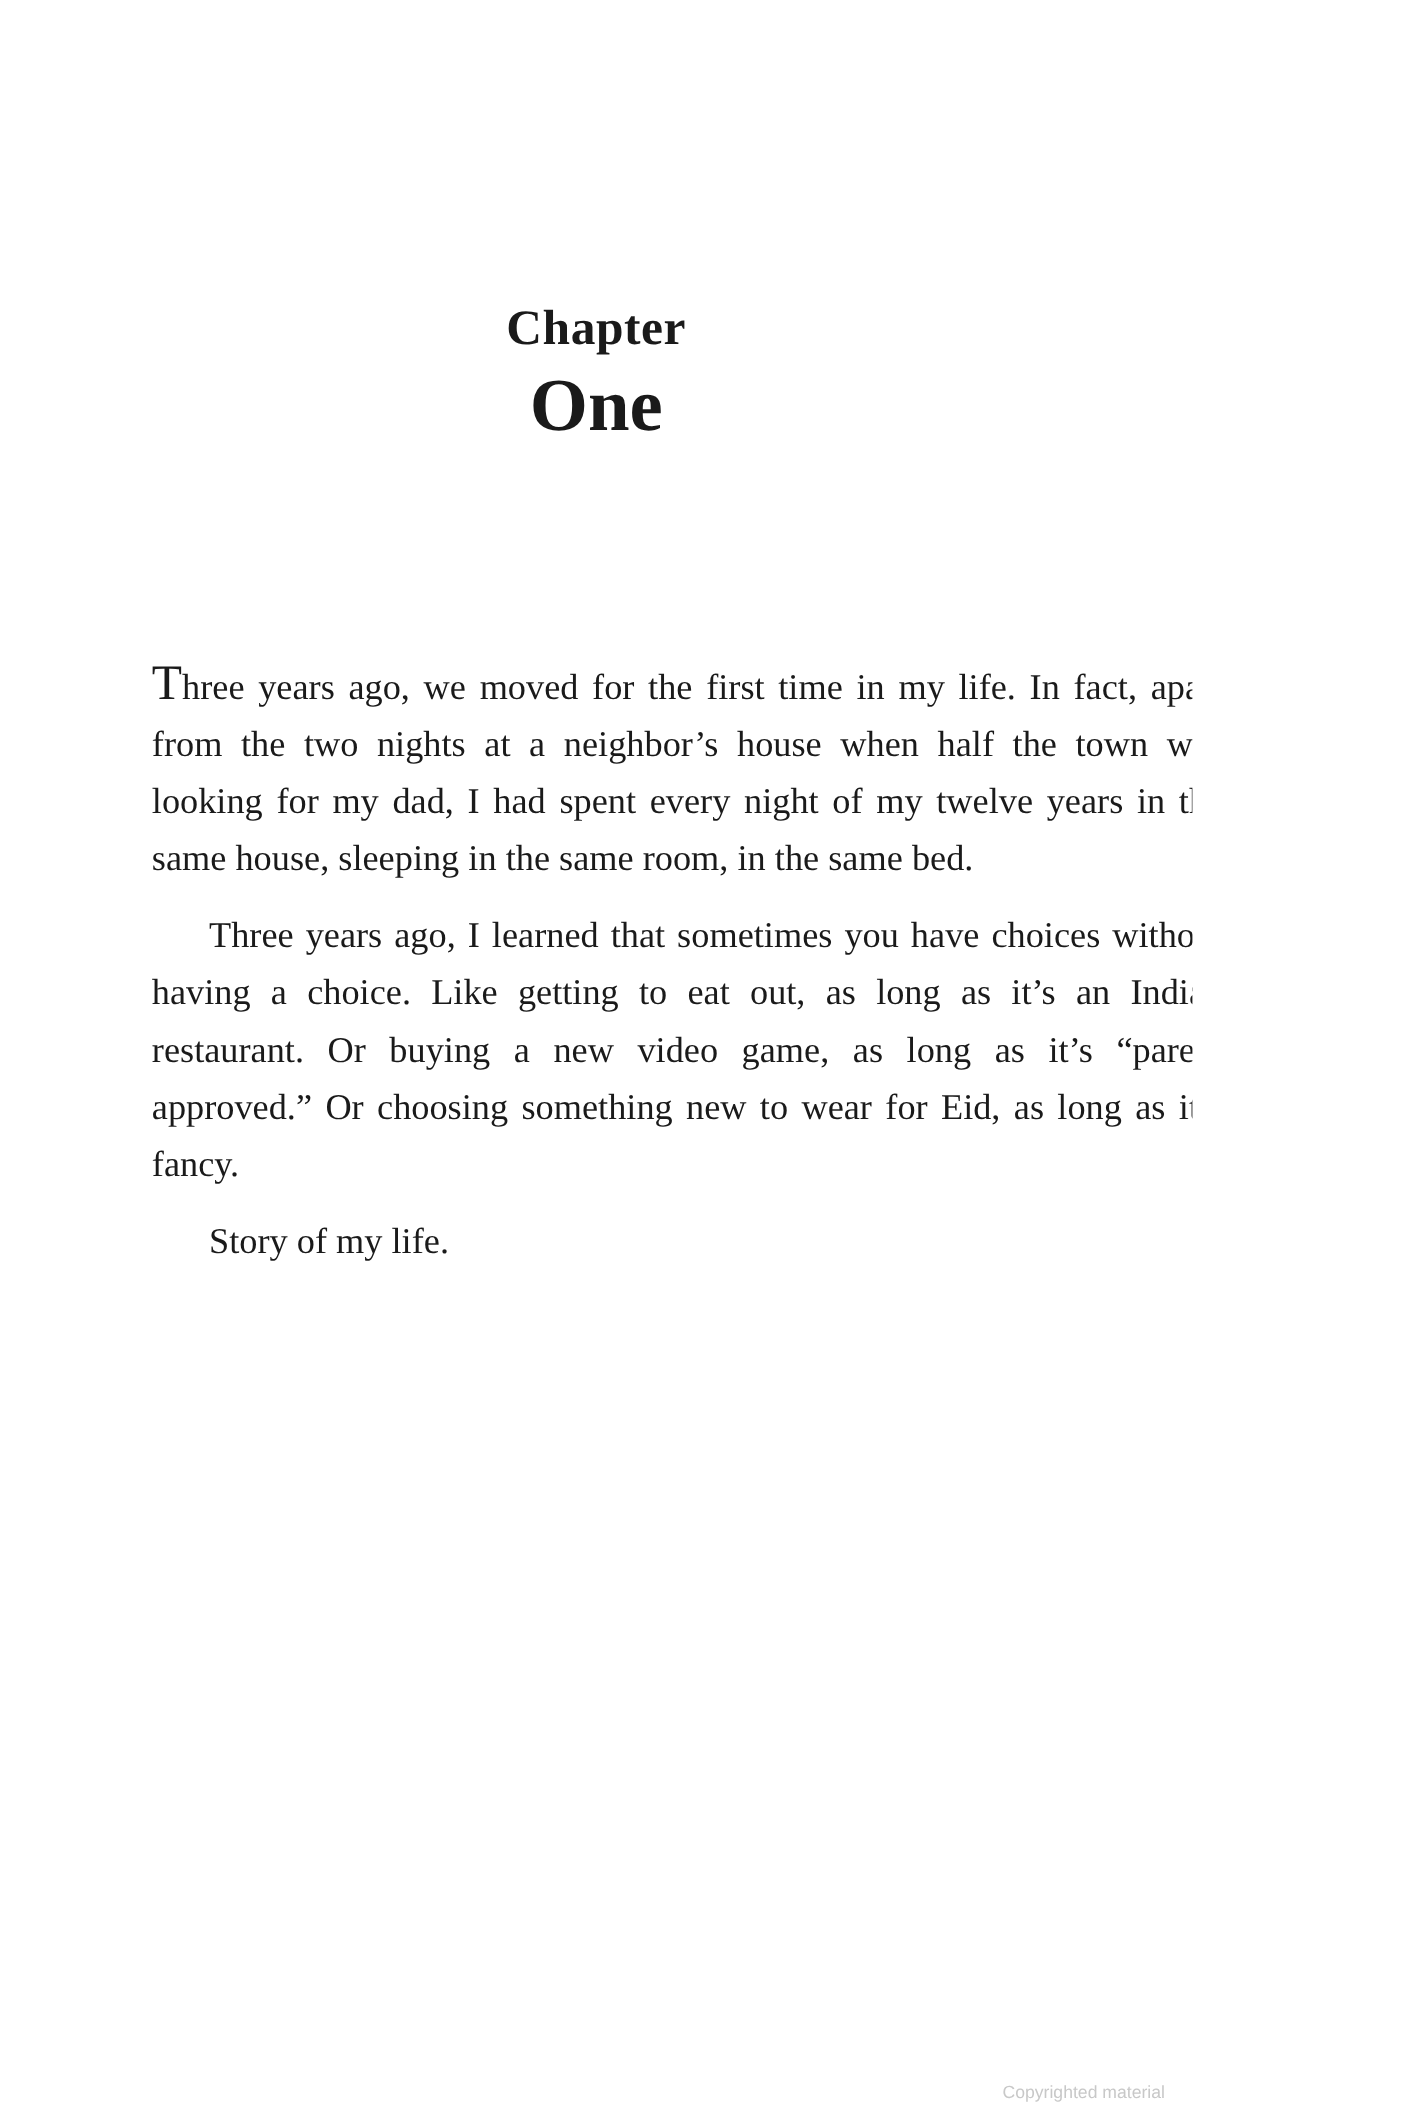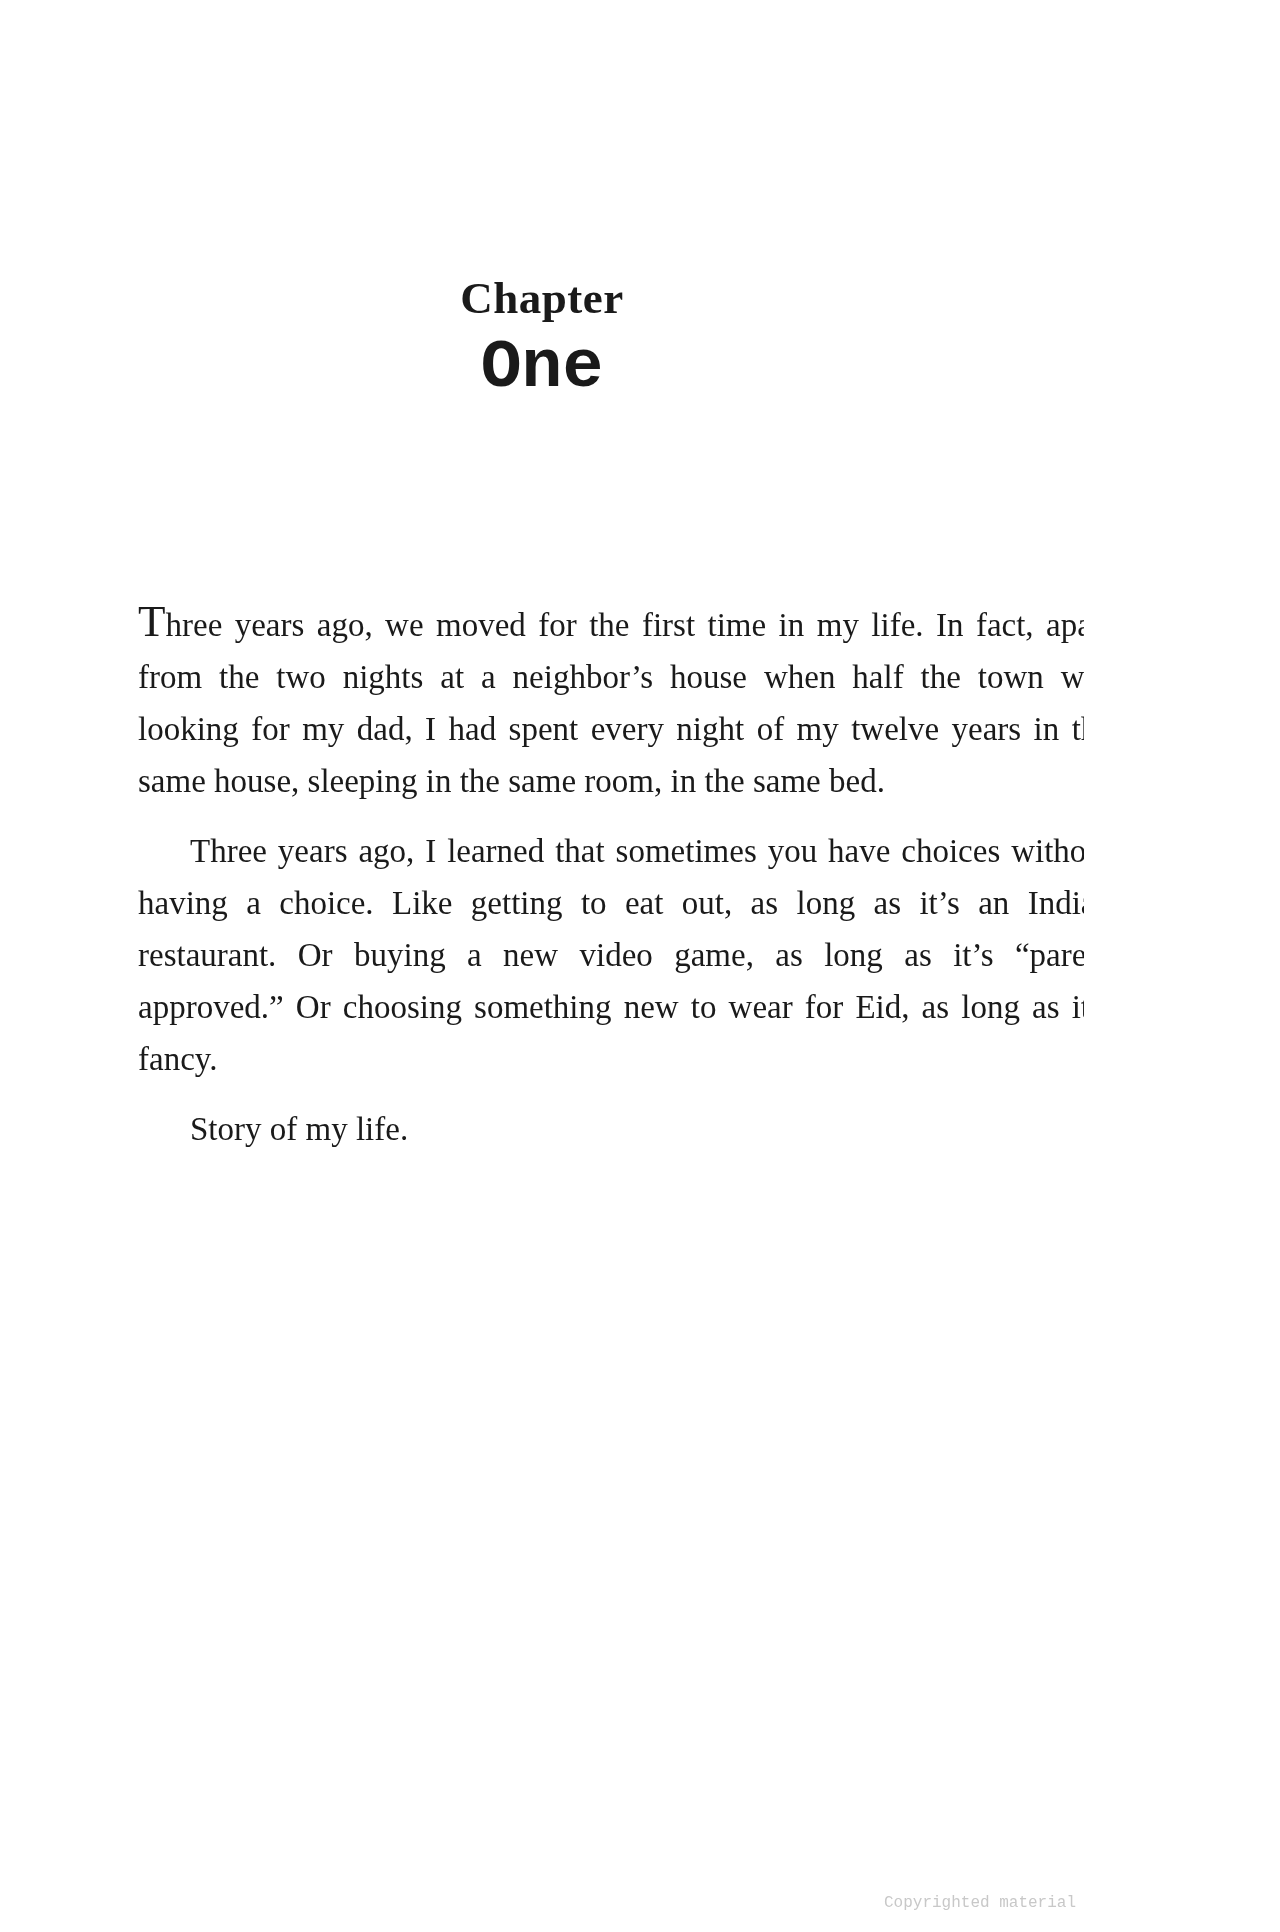--- a/index.html
+++ b/index.html
@@ -27,21 +27,21 @@
     font-weight: 700;
     letter-spacing: 0.5px;
     color: #1a1a1a;
   }
   .chapter-number {
     position: absolute;
     top: 334px;
     left: 0;
     width: 100%;
     text-align: center;
-    font-family: Liberation Mono, monospace;
+    font-family: Liberation Serif, serif;
     font-size: 68px;
     line-height: 68px;
     font-weight: 700;
     color: #1a1a1a;
   }
   .body-text {
     position: absolute;
     top: 581px;
     left: 120px;
     width: 1010px;
@@ -58,22 +58,22 @@
   .body-text p.first-para {
     text-indent: 0;
   }
   .body-text p.first-para::first-letter {
     font-size: 45px;
     line-height: 30px;
   }
   .watermark {
     position: absolute;
     top: 1895px;
-    right: 8px;
-    font-family: Liberation Mono, monospace;
+    right: 25px;
+    font-family: Liberation Sans, sans-serif;
     font-size: 16px;
     line-height: 16px;
     color: #c8c8c8;
   }
 </style>
 </head>
 <body>
 
 <div class="page">
 

